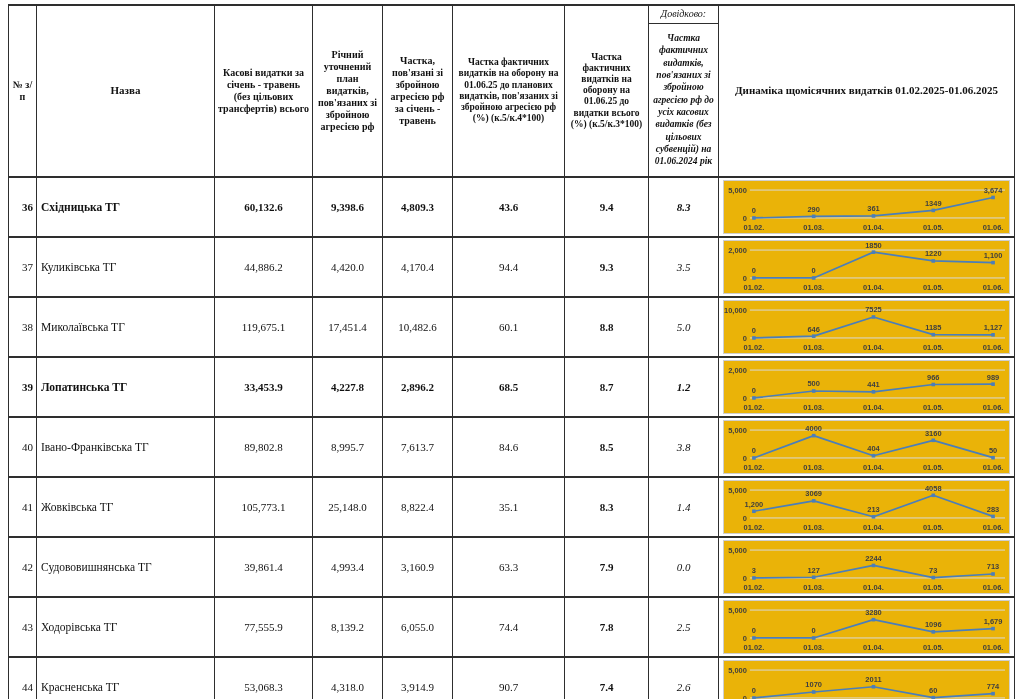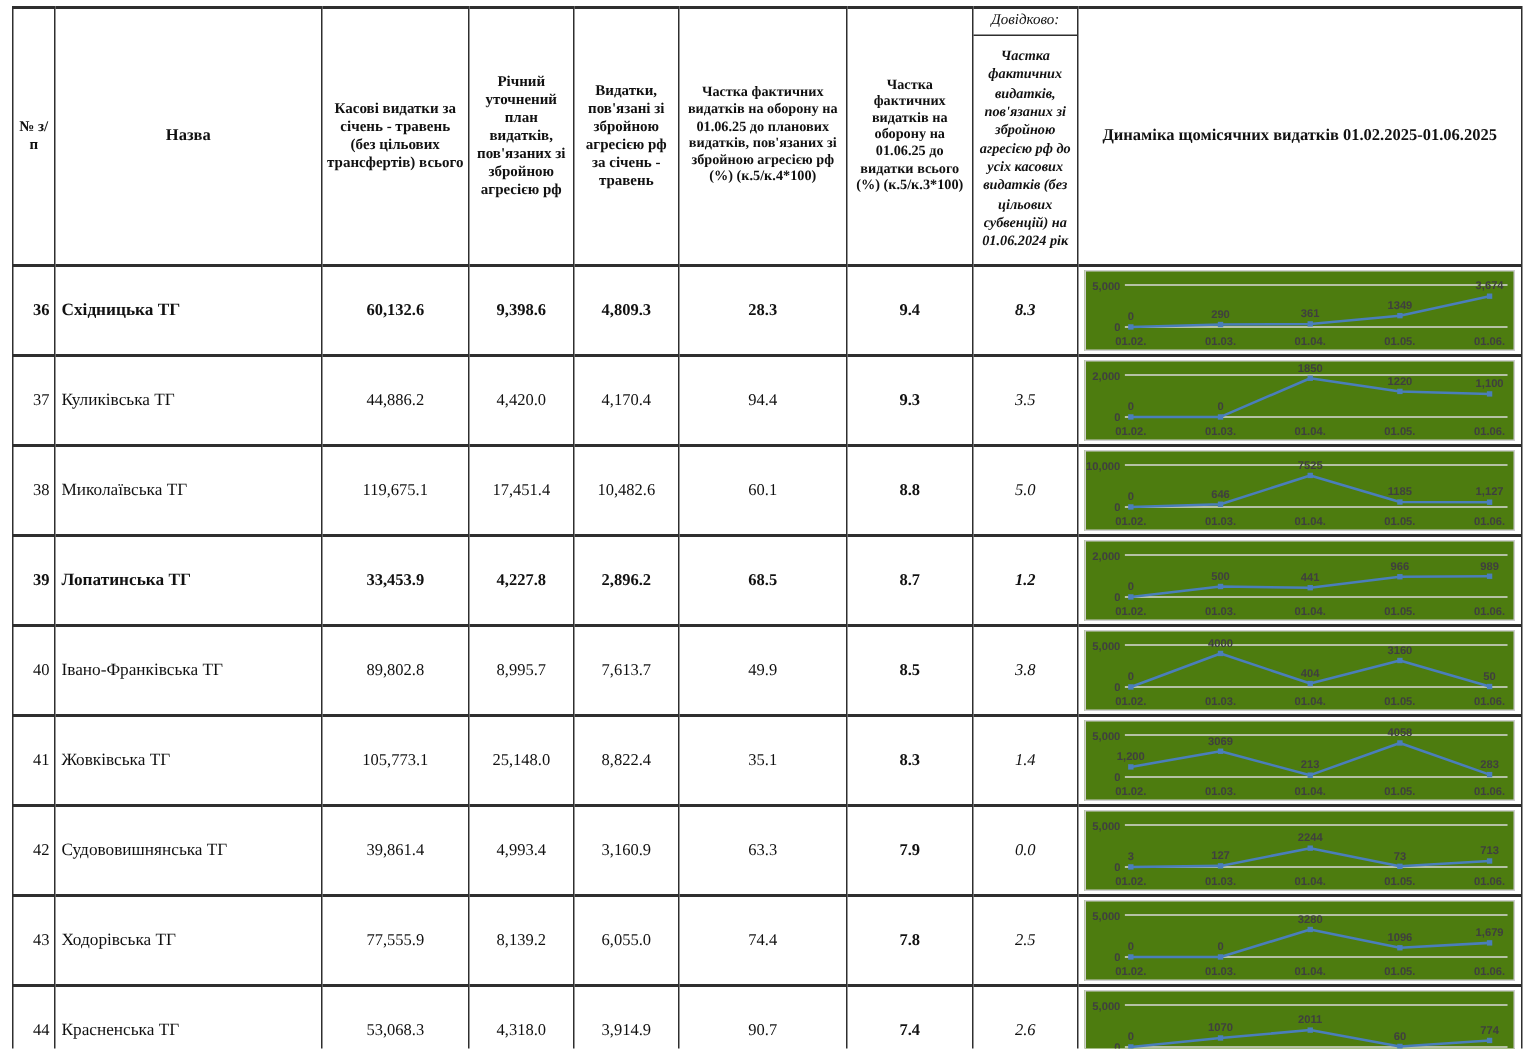--- a/index.html
+++ b/index.html
@@ -17,21 +17,21 @@
   .h-ref { padding:0; vertical-align:top; font-weight:normal; }
   .ref-title { font-style:italic; font-size:10px; font-weight:normal; border-bottom:1px solid #2e2e2e; padding:2px 2px 3px; }
   .ref-desc { font-style:italic; font-size:9.5px; font-weight:bold; padding:8px 2px; line-height:1.3; }
   .c-num { font-size:11px; text-align:right; }
   .c-name { font-size:11.5px; text-align:left; padding-left:4px; }
   .c-val { font-size:11px; text-align:center; }
   .c-bold { font-weight:bold; }
   .c-ital { font-style:italic; }
   tr.row-bold td { font-weight:bold; }
   .c-chart { padding:2px 4px; }
-  .chartbox { border:1px solid #cfcfcf; height:52px; background:#4d7c0f; overflow:hidden; }
+  .chartbox { border:1px solid #cfcfcf; height:52px; background:#eab308; overflow:hidden; }
   svg.spark { width:100%; height:100%; display:block; }
   .spark .grid { stroke:#d9d9d9; stroke-width:1; }
   .spark .line { fill:none; stroke:#4a7ebb; stroke-width:1.7; stroke-linejoin:round; }
   .spark .pt { fill:#4a7ebb; }
   .spark text { font-family:"Liberation Sans", sans-serif; font-weight:bold; fill:#3f3f3f; font-size:7.5px; }
 </style>
 </head>
 <body>
 
 <div class="page">
@@ -46,38 +46,38 @@
         <col style="width:84px">
         <col style="width:70px">
         <col style="width:296px">
     </colgroup>
     <thead>
       <tr>
         <th class="h-num">№ з/п</th>
         <th class="h-name">Назва</th>
         <th>Касові видатки за січень - травень (без цільових трансфертів) всього</th>
         <th>Річний уточнений план видатків, пов'язаних зі збройною агресією рф</th>
-        <th>Видатки, пов'язані зі збройною агресією рф за січень - травень</th>
+        <th>Частка, пов'язані зі збройною агресією рф за січень - травень</th>
         <th class="h-share">Частка фактичних видатків на оборону на 01.06.25 до планових видатків, пов'язаних зі збройною агресією рф (%) (к.5/к.4*100)</th>
         <th class="h-share">Частка фактичних видатків на оборону на 01.06.25 до видатки всього (%) (к.5/к.3*100)</th>
         <th class="h-ref">
           <div class="ref-title">Довідково:</div>
           <div class="ref-desc">Частка фактичних видатків, пов'язаних зі збройною агресією рф до усіх касових видатків (без цільових субвенцій) на 01.06.2024 рік</div>
         </th>
         <th class="h-dyn">Динаміка щомісячних видатків 01.02.2025-01.06.2025</th>
       </tr>
     </thead>
     <tbody>
       <tr class="row-bold">
         <td class="c-num">36</td>
         <td class="c-name">Східницька ТГ</td>
         <td class="c-val">60,132.6</td>
         <td class="c-val">9,398.6</td>
         <td class="c-val">4,809.3</td>
-        <td class="c-val">28.3</td>
+        <td class="c-val">43.6</td>
         <td class="c-val c-bold">9.4</td>
         <td class="c-val c-ital">8.3</td>
         <td class="c-chart">
             <div class="chartbox">
               <svg viewBox="0 0 286 52" class="spark">
                 <line x1="26" y1="9" x2="282" y2="9" class="grid"></line>
                 <line x1="26" y1="37" x2="282" y2="37" class="grid"></line>
                 <text x="23" y="12" text-anchor="end">5,000</text>
                 <text x="23" y="40" text-anchor="end">0</text>
                 <polyline points="30,37 90,35.376 150,34.9784 210,29.4456 270,16.4256" class="line"></polyline>
@@ -207,21 +207,21 @@
               </svg>
             </div>
           </td>
       </tr>
       <tr>
         <td class="c-num">40</td>
         <td class="c-name">Івано-Франківська ТГ</td>
         <td class="c-val">89,802.8</td>
         <td class="c-val">8,995.7</td>
         <td class="c-val">7,613.7</td>
-        <td class="c-val">49.9</td>
+        <td class="c-val">84.6</td>
         <td class="c-val c-bold">8.5</td>
         <td class="c-val c-ital">3.8</td>
         <td class="c-chart">
             <div class="chartbox">
               <svg viewBox="0 0 286 52" class="spark">
                 <line x1="26" y1="9" x2="282" y2="9" class="grid"></line>
                 <line x1="26" y1="37" x2="282" y2="37" class="grid"></line>
                 <text x="23" y="12" text-anchor="end">5,000</text>
                 <text x="23" y="40" text-anchor="end">0</text>
                 <polyline points="30,37 90,14.599999999999998 150,34.7376 210,19.304 270,36.72" class="line"></polyline>

